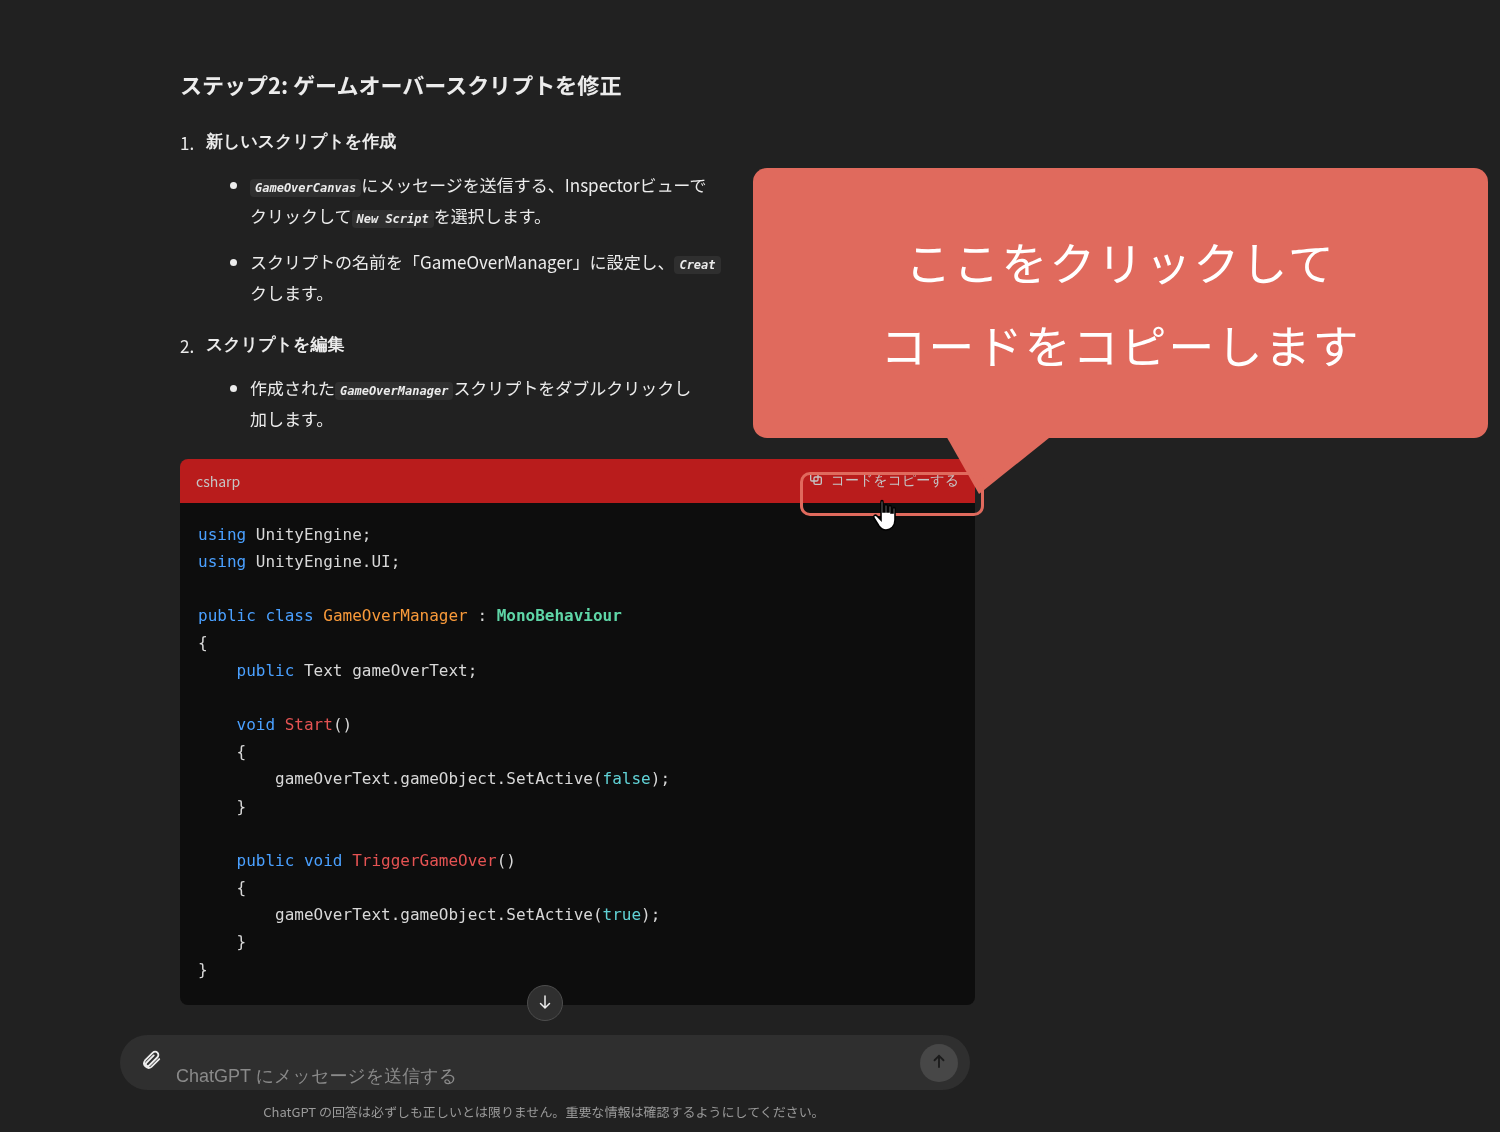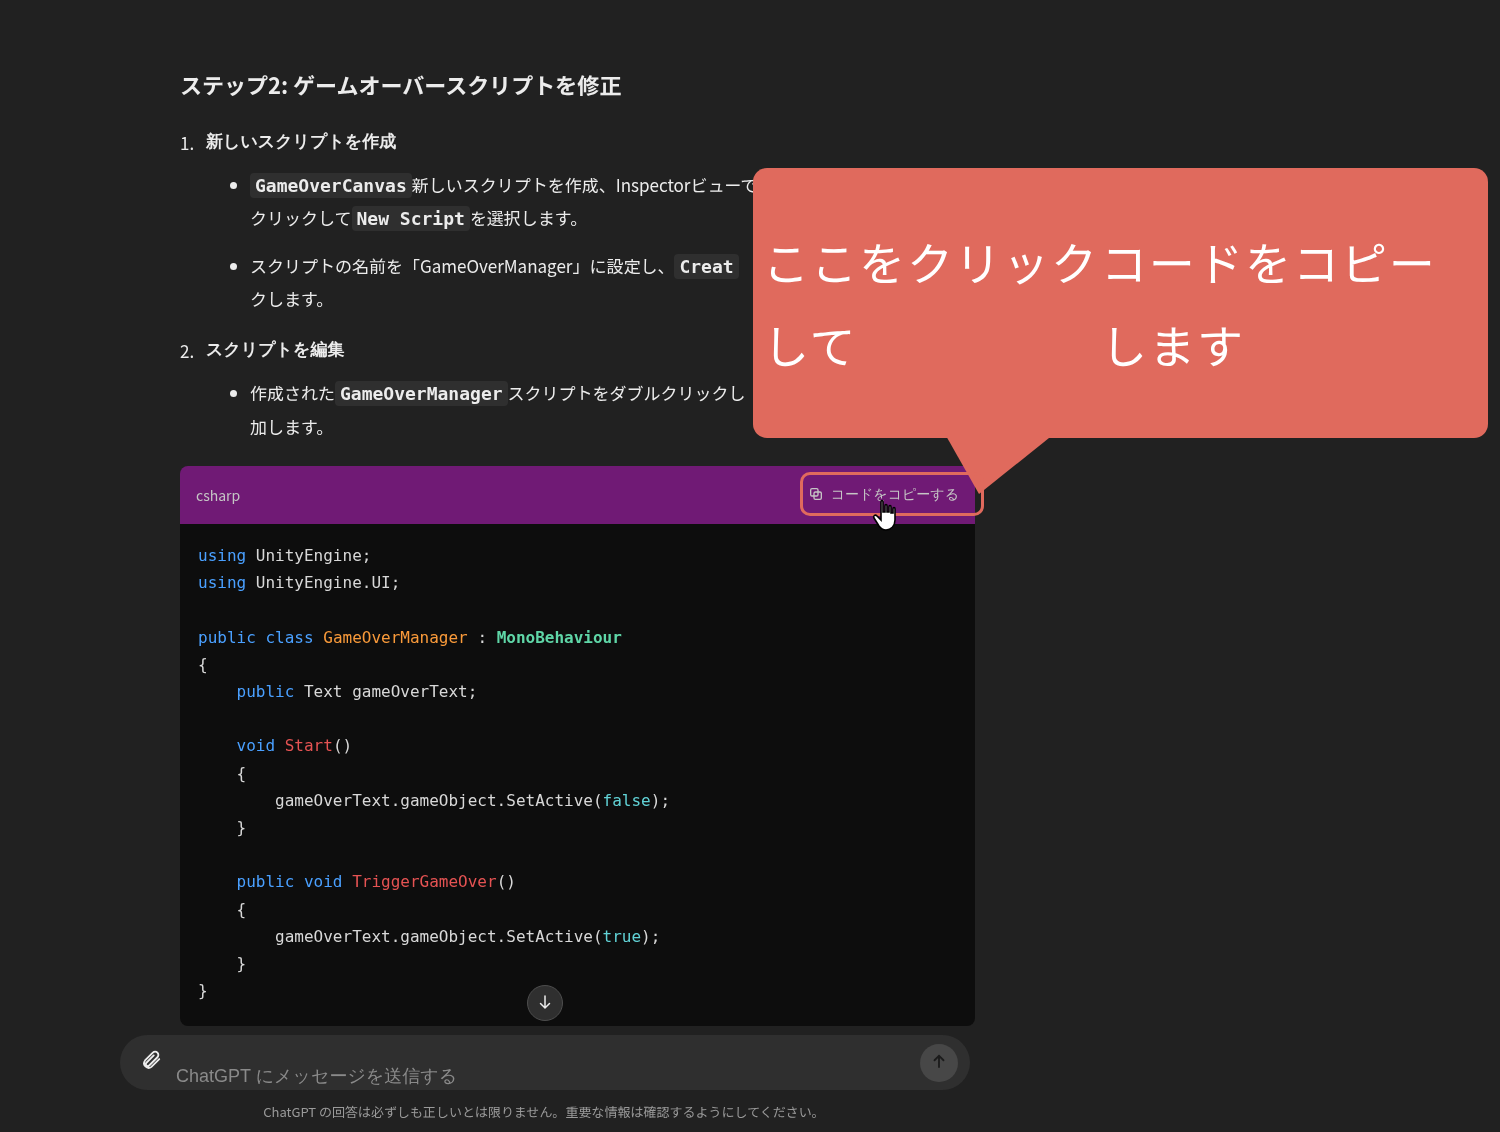--- a/index.html
+++ b/index.html
@@ -58,34 +58,35 @@
     font-size: 17px;
     line-height: 1.85;
     color: #ececec;
     margin-bottom: 14px;
   }
   code.inline {
     background: #2f2f2f;
     padding: 2px 5px;
     border-radius: 4px;
     font-family: ui-monospace, SFMono-Regular, Menlo, Consolas, monospace;
-    font-size: 18px;
+    font-size: 12px;
     font-weight: 600;
     color: #ececec;
+    font-style: italic;
   }
   .code-container {
     margin-top: 12px;
     width: 795px;
     border-radius: 8px;
     overflow: visible;
     position: relative;
   }
   .code-header {
-    background: #701a75;
-    height: 58px;
+    background: #b91c1c;
+    height: 44px;
     display: flex;
     align-items: center;
     justify-content: space-between;
     padding: 12px 16px;
     border-top-left-radius: 8px;
     border-top-right-radius: 8px;
   }
   .code-lang {
     font-size: 14px;
     color: #c5c5c5;
@@ -122,21 +123,21 @@
   .callout {
     position: absolute;
     left: 753px;
     top: 168px;
     width: 735px;
     height: 270px;
     background: #e06a5d;
     border-radius: 14px;
     color: #fff;
     display: flex;
-    flex-direction: row;
+    flex-direction: column;
     justify-content: center;
     align-items: center;
     font-size: 46px;
     line-height: 1.8;
     letter-spacing: 2px;
     padding: 10px 10px 10px 10px;
     font-weight: 400;
   }
   .callout-tail {
     position: absolute;
@@ -230,21 +231,21 @@
 <body>
 
 <div class="content">
   <div class="step-heading">ステップ2: ゲームオーバースクリプトを修正</div>
 
   <ol class="steps">
     <li>
       <div class="step-title">新しいスクリプトを作成</div>
       <ul class="bullets">
         <li>
-          <span></span><code class="inline">GameOverCanvas</code><span>新しいスクリプトを作成、Inspectorビューで</span><br>
+          <span></span><code class="inline">GameOverCanvas</code><span>にメッセージを送信する、Inspectorビューで</span><br>
           <span>クリックして</span><code class="inline">New Script</code><span>を選択します。</span>
         </li>
         <li>
           <span>スクリプトの名前を「GameOverManager」に設定し、</span><code class="inline">Creat</code><br>
           <span>クします。</span>
         </li>
       </ul>
     </li>
     <li>
       <div class="step-title">スクリプトを編集</div>

